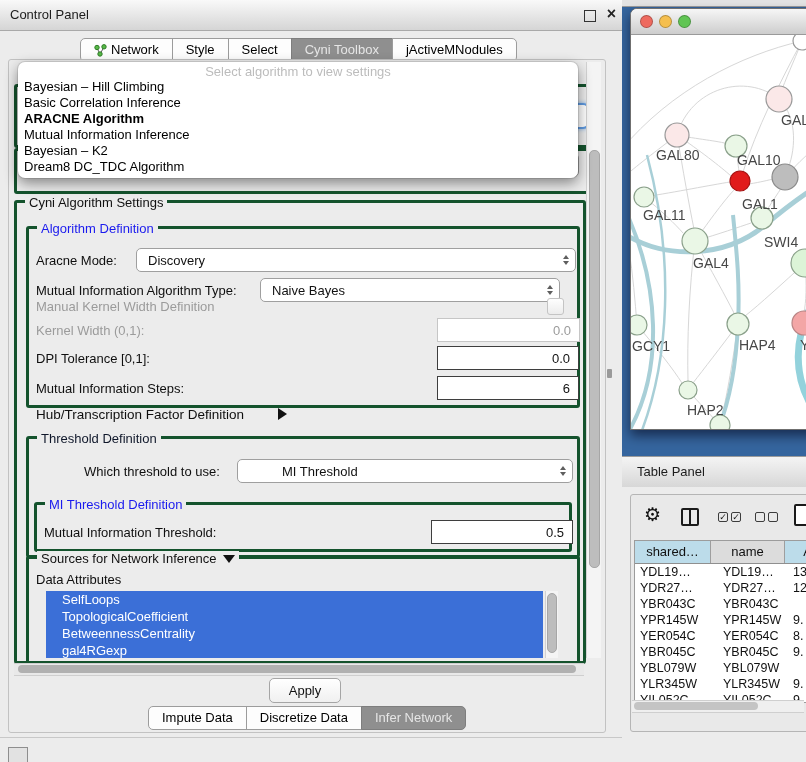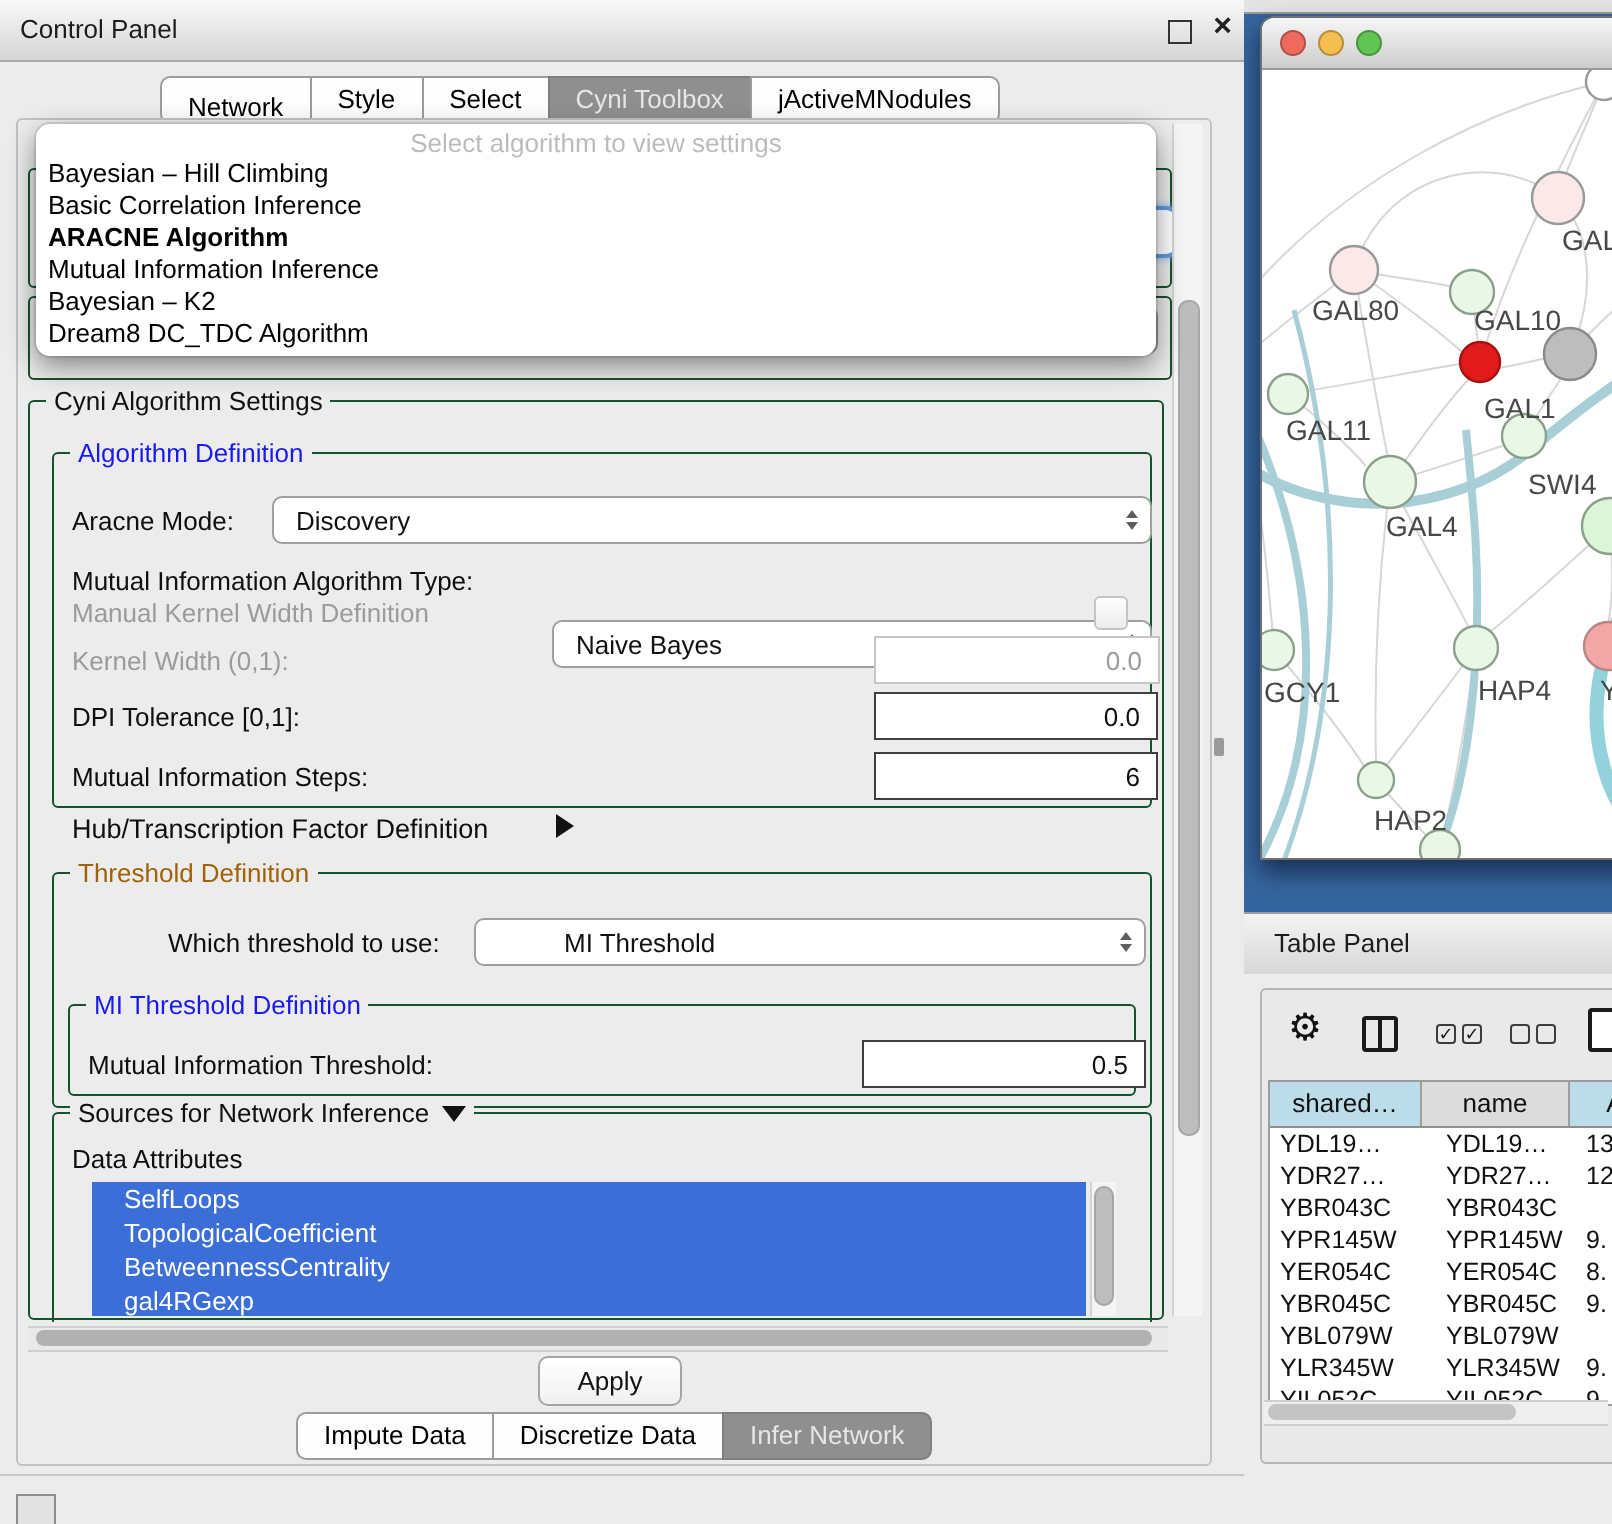--- a/index.html
+++ b/index.html
@@ -9,29 +9,29 @@
   
   .left-region{position:absolute;left:0;top:0;width:622px;height:762px;}
   .titlebar{position:absolute;left:0;top:0;width:622px;height:30px;
             background:linear-gradient(#f9f9f9,#d5d5d5);border-bottom:1px solid #a9a9a9;}
   .titlebar .tb-text{position:absolute;left:10px;top:7px;font-size:13px;color:#1c1c1c;}
   .float-btn{position:absolute;right:26px;top:10px;width:10px;height:10px;border:1.5px solid #333;background:transparent;}
   .close-btn{position:absolute;right:6px;top:4px;font-size:16px;font-weight:bold;color:#222;line-height:20px;}
   .tabbar{position:absolute;display:flex;}
   .tab{height:22px;line-height:22px;padding:0 13px;font-size:13px;background:#fdfdfd;border:1px solid #9c9c9c;
        margin-left:-1px;color:#000;display:flex;align-items:center;gap:4px;}
-  .tab:first-child{border-radius:5px 0 0 5px;margin-left:0;flex-direction:column;}
+  .tab:first-child{border-radius:5px 0 0 5px;margin-left:0;}
   .tab:last-child{border-radius:0 5px 5px 0;}
   .tab.sel{background:#8f8f8f;color:#e6e6e6;border-color:#7e7e7e;}
   .main-panel{position:absolute;left:8px;top:59px;width:596px;height:672px;border:1px solid #c2c2c2;
               border-radius:3px;background:#ececec;}
-  .group{position:absolute;border:1px solid #14532d;border-radius:3px;}
+  .group{position:absolute;border:3px solid #14532d;border-radius:3px;}
   .gtitle{position:absolute;top:-8px;left:8px;background:#ececec;padding:0 4px;font-size:13px;line-height:15px;white-space:nowrap;}
   .gtitle.blue{color:#1a1aee;}
-  .gtitle.green{color:#a16207;}
+  .gtitle.green{color:#0f172a;}
   .lbl{position:absolute;font-size:13px;font-weight:normal;color:#0f0f0f;white-space:nowrap;}
   .lbl.disabled{color:#9b9b9b;}
   .combo{position:absolute;height:22px;background:#fff;border:1px solid #9f9f9f;border-radius:5px;
          font-size:13px;display:flex;align-items:center;padding:0 22px 0 11px;white-space:nowrap;}
   .combo .stepper{position:absolute;right:6px;top:50%;transform:translateY(-50%);display:flex;flex-direction:column;gap:2px;align-items:center;}
   .tri-up{width:0;height:0;border-left:3.5px solid transparent;border-right:3.5px solid transparent;border-bottom:4.5px solid #5e5e5e;}
   .tri-down{width:0;height:0;border-left:3.5px solid transparent;border-right:3.5px solid transparent;border-top:4.5px solid #5e5e5e;}
   .field{position:absolute;height:22px;background:#fff;border:1px solid #9e9e9e;font-size:13px;
          display:flex;align-items:center;justify-content:flex-end;padding:0 8px;margin-left:12px;}
   .field.strong{border:1.5px solid #3e3e3e;}
@@ -144,21 +144,21 @@
   </div>
   <span class="lbl" style="left:36px;top:253px;">Aracne Mode:</span>
   <div class="combo" style="left:136px;top:248px;width:405px;">
     <span>Discovery</span>
     <span class="stepper">
         <span class="tri-up"></span>
         <span class="tri-down"></span>
       </span>
   </div>
   <span class="lbl" style="left:36px;top:283px;">Mutual Information Algorithm Type:</span>
-  <div class="combo" style="left:276px;top:278px;width:265px;margin-top:32px;">
+  <div class="combo" style="left:260px;top:278px;width:265px;">
     <span>Naive Bayes</span>
     <span class="stepper">
         <span class="tri-up"></span>
         <span class="tri-down"></span>
       </span>
   </div>
   <span class="lbl disabled" style="left:36px;top:299px;">Manual Kernel Width Definition</span>
   <span class="checkbox" style="left:547px;top:298px;"></span>
   <span class="lbl disabled" style="left:36px;top:323px;">Kernel Width (0,1):</span>
   <div class="field disabled" style="left:425px;top:318px;width:125px;">

